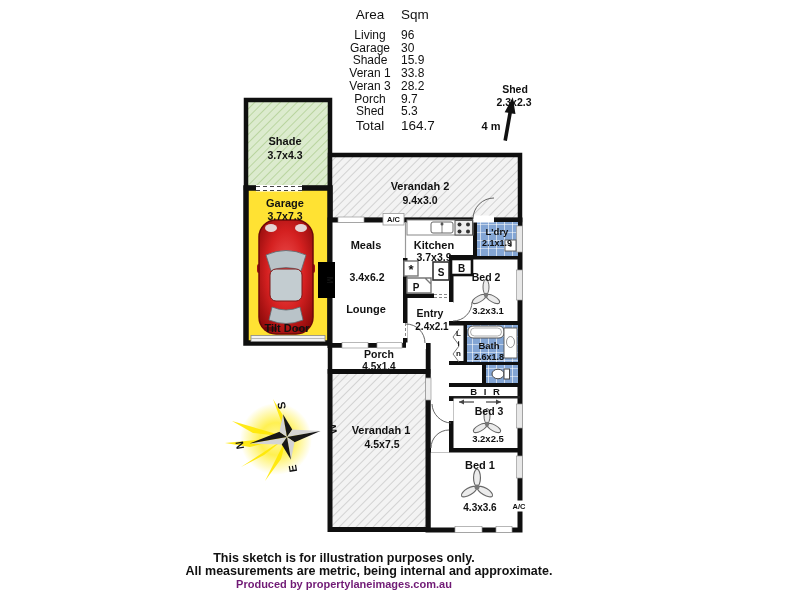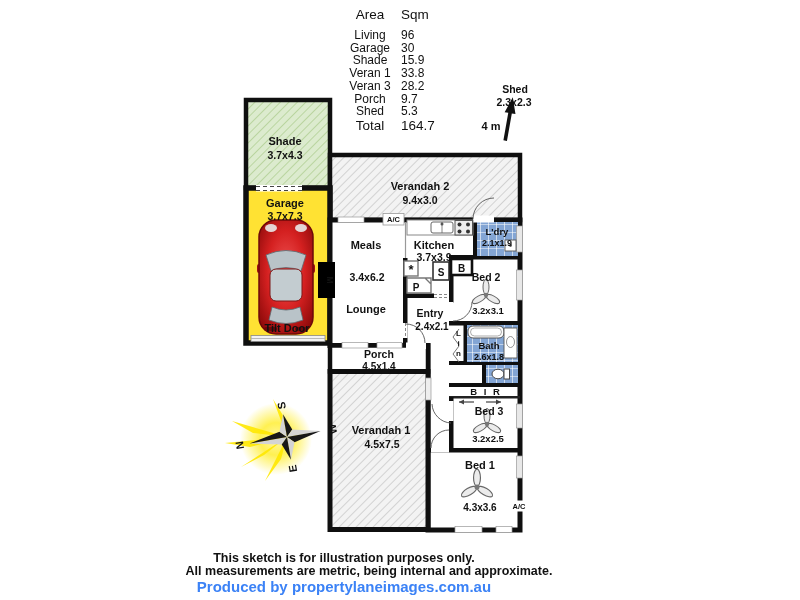--- a/index.html
+++ b/index.html
@@ -18,21 +18,21 @@
   text{font-family:"Liberation Sans",sans-serif;font-weight:bold;fill:#111;}
   .t{text-anchor:middle;}
   
   .lin{position:absolute;left:452px;top:326px;width:13px;height:36px;
        writing-mode:vertical-rl;text-orientation:upright;font-size:8px;font-weight:bold;
        letter-spacing:1px;text-align:center;line-height:13px;}
   
   .footer{position:absolute;left:0;width:688px;text-align:center;font-weight:bold;}
   .f1{top:551px;font-size:12.5px;}
   .f2{top:564px;font-size:12.5px;margin-left:25px;}
-  .fc{top:578px;font-size:15px;color:#3b82f6;}
+  .fc{top:578px;font-size:11px;color:#701a75;}
 </style>
 </head>
 <body>
 
 <div id="stage">
 
   <div class="atable">
     <div class="hd">
       <span>Area</span>
       <span>Sqm</span>

